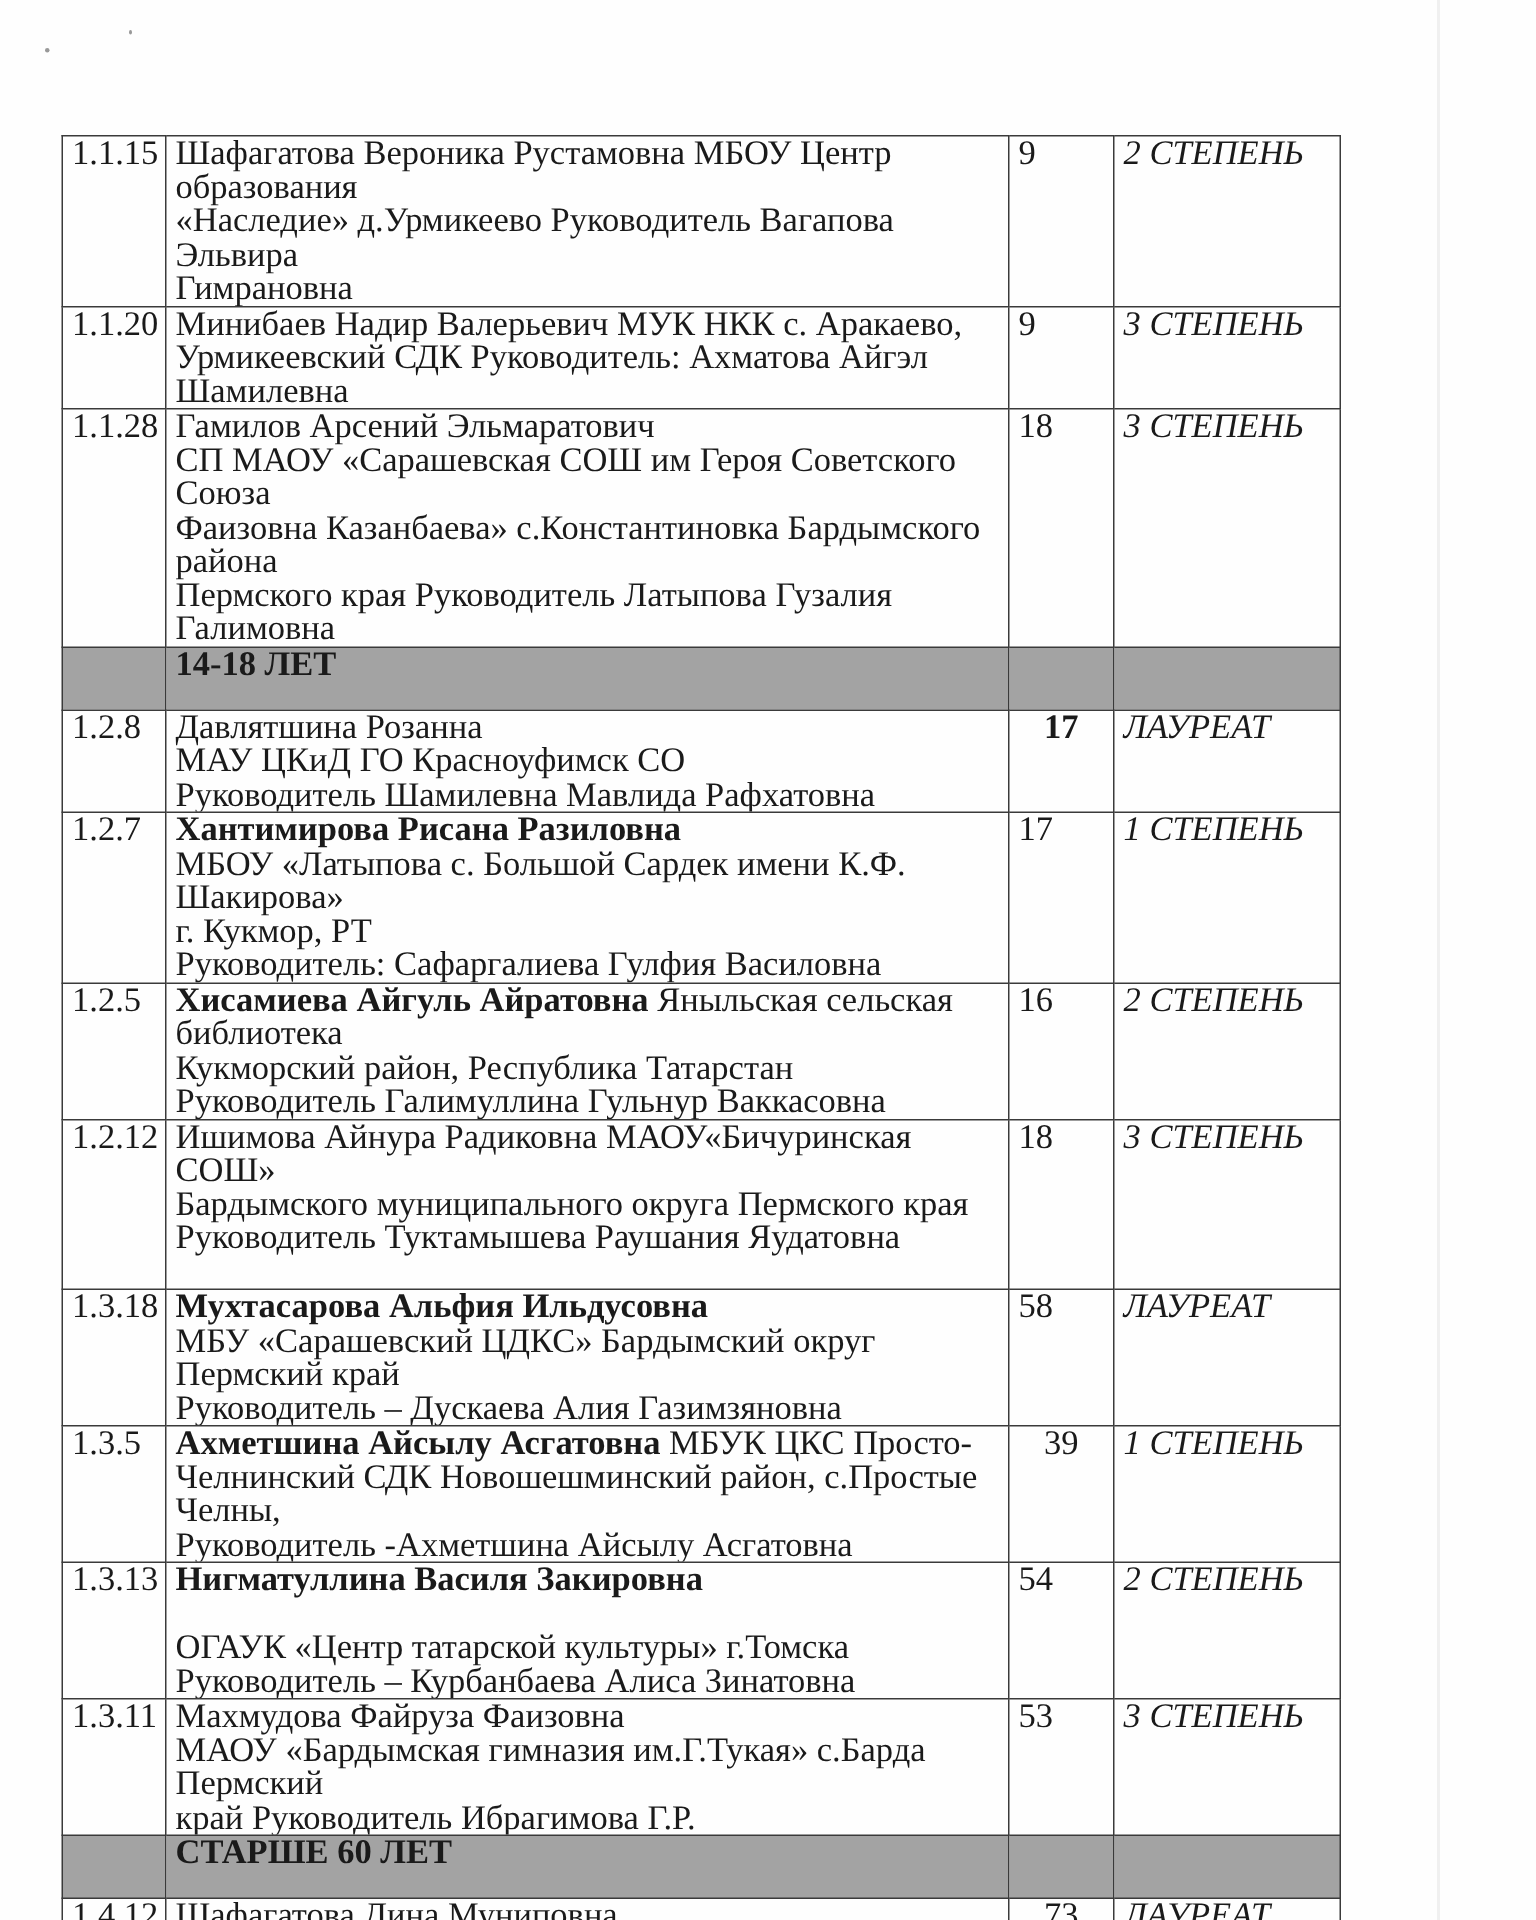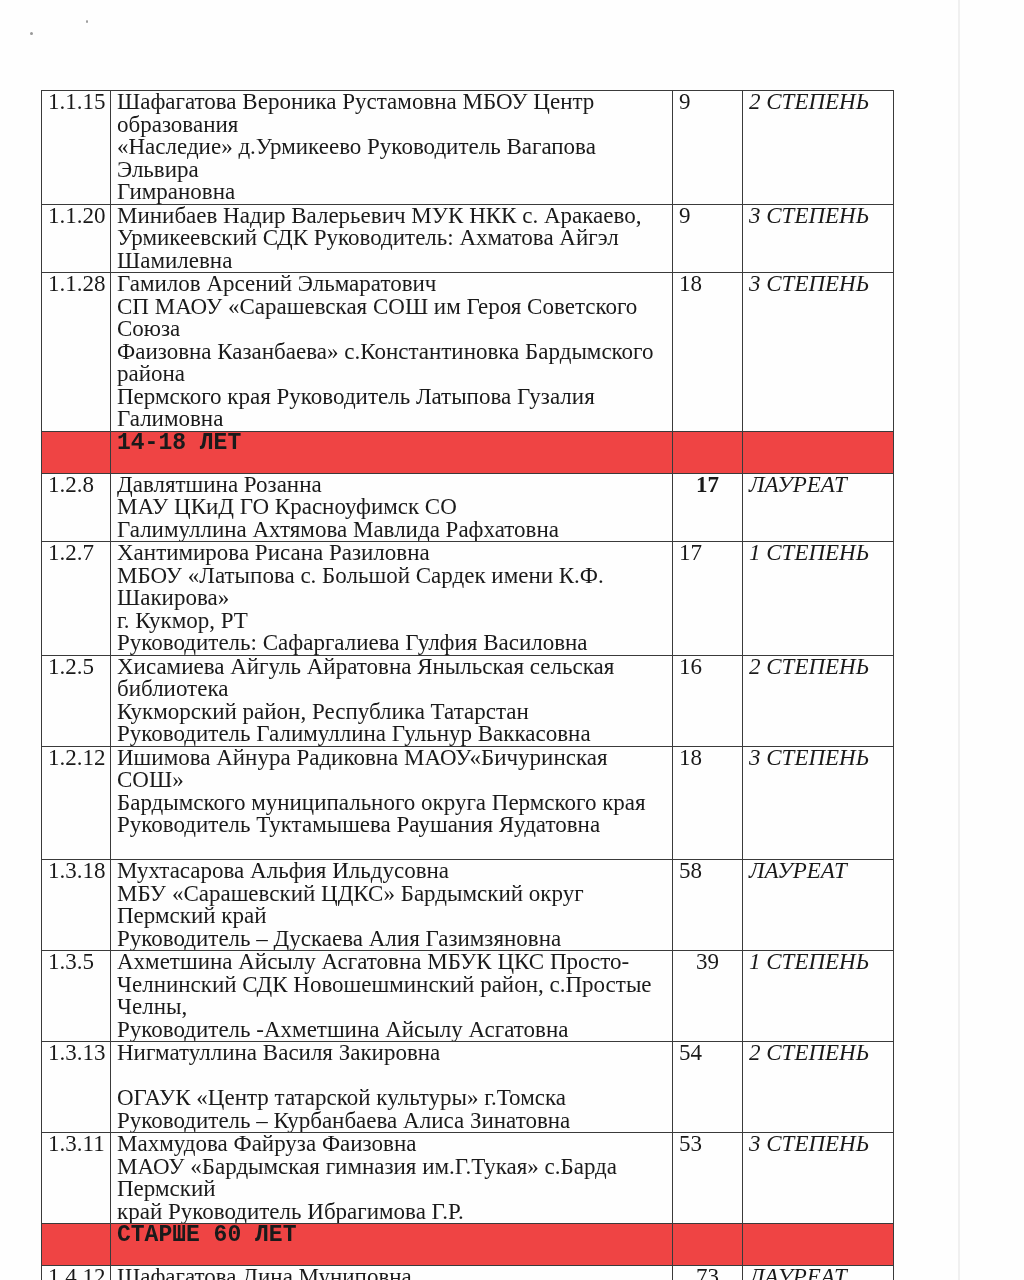--- a/index.html
+++ b/index.html
@@ -18,22 +18,22 @@
   }
   col.c-code { width: 69px; }
   col.c-info { width: 562px; }
   col.c-age { width: 70px; }
   col.c-award { width: 151px; }
   td.code { padding-left: 6px; }
   td.age { padding-left: 8px; }
   td.award { padding-left: 8px; font-style: italic; }
   td.age.center { text-align: center; }
   td.age.bold { font-weight: bold; }
-  tr.section td { background: #ef4444; font-weight: bold; font-family: Liberation Mono, monospace; }
-  .b { font-weight: normal; text-align: right; }
+  tr.section td { background: #a3a3a3; font-weight: bold; }
+  .b { font-weight: bold; text-align: right; }
   .line { display: block; }
   .gap { display: block; height: 22.5px; }
 </style>
 </head>
 <body>
 
 <div class="scan-edge"></div>
 <div class="speck" style="left:30px;top:32px;width:3px;height:3px;"></div>
 <div class="speck" style="left:86px;top:20px;width:2px;height:3px;"></div>
 
@@ -79,21 +79,21 @@
         <td></td>
         <td>14-18 ЛЕТ</td>
         <td></td>
         <td></td>
       </tr>
       <tr>
         <td class="code">1.2.8</td>
         <td>
           <span class="line"><span>Давлятшина Розанна</span></span>
           <span class="line"><span>МАУ ЦКиД ГО Красноуфимск СО</span></span>
-          <span class="line"><span>Галимуллина Ахтямова Мавлида Рафхатовна</span></span>
+          <span class="line"><span>Руководитель Шамилевна Мавлида Рафхатовна</span></span>
         </td>
         <td class="age center bold">17</td>
         <td class="award">ЛАУРЕАТ</td>
       </tr>
       <tr>
         <td class="code">1.2.7</td>
         <td>
           <span class="line"><span class="b">Хантимирова Рисана Разиловна</span></span>
           <span class="line"><span>МБОУ «Латыпова с. Большой Сардек имени К.Ф. Шакирова»</span></span>
           <span class="line"><span>г. Кукмор, РТ</span></span>

